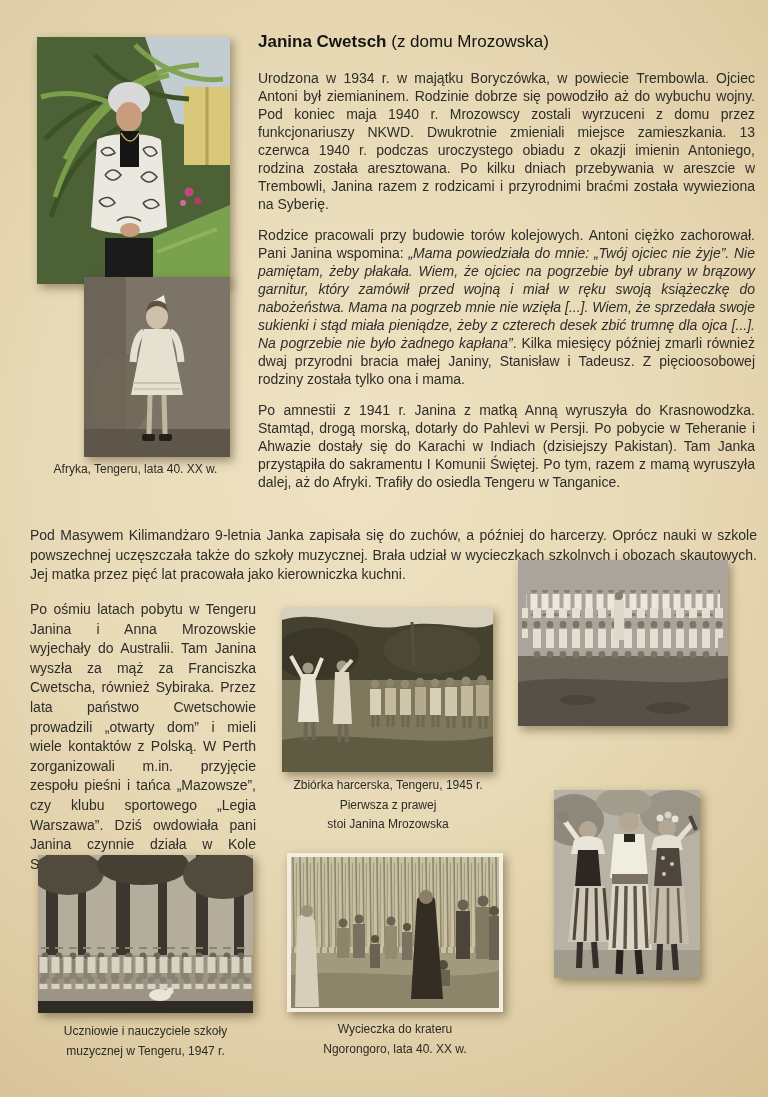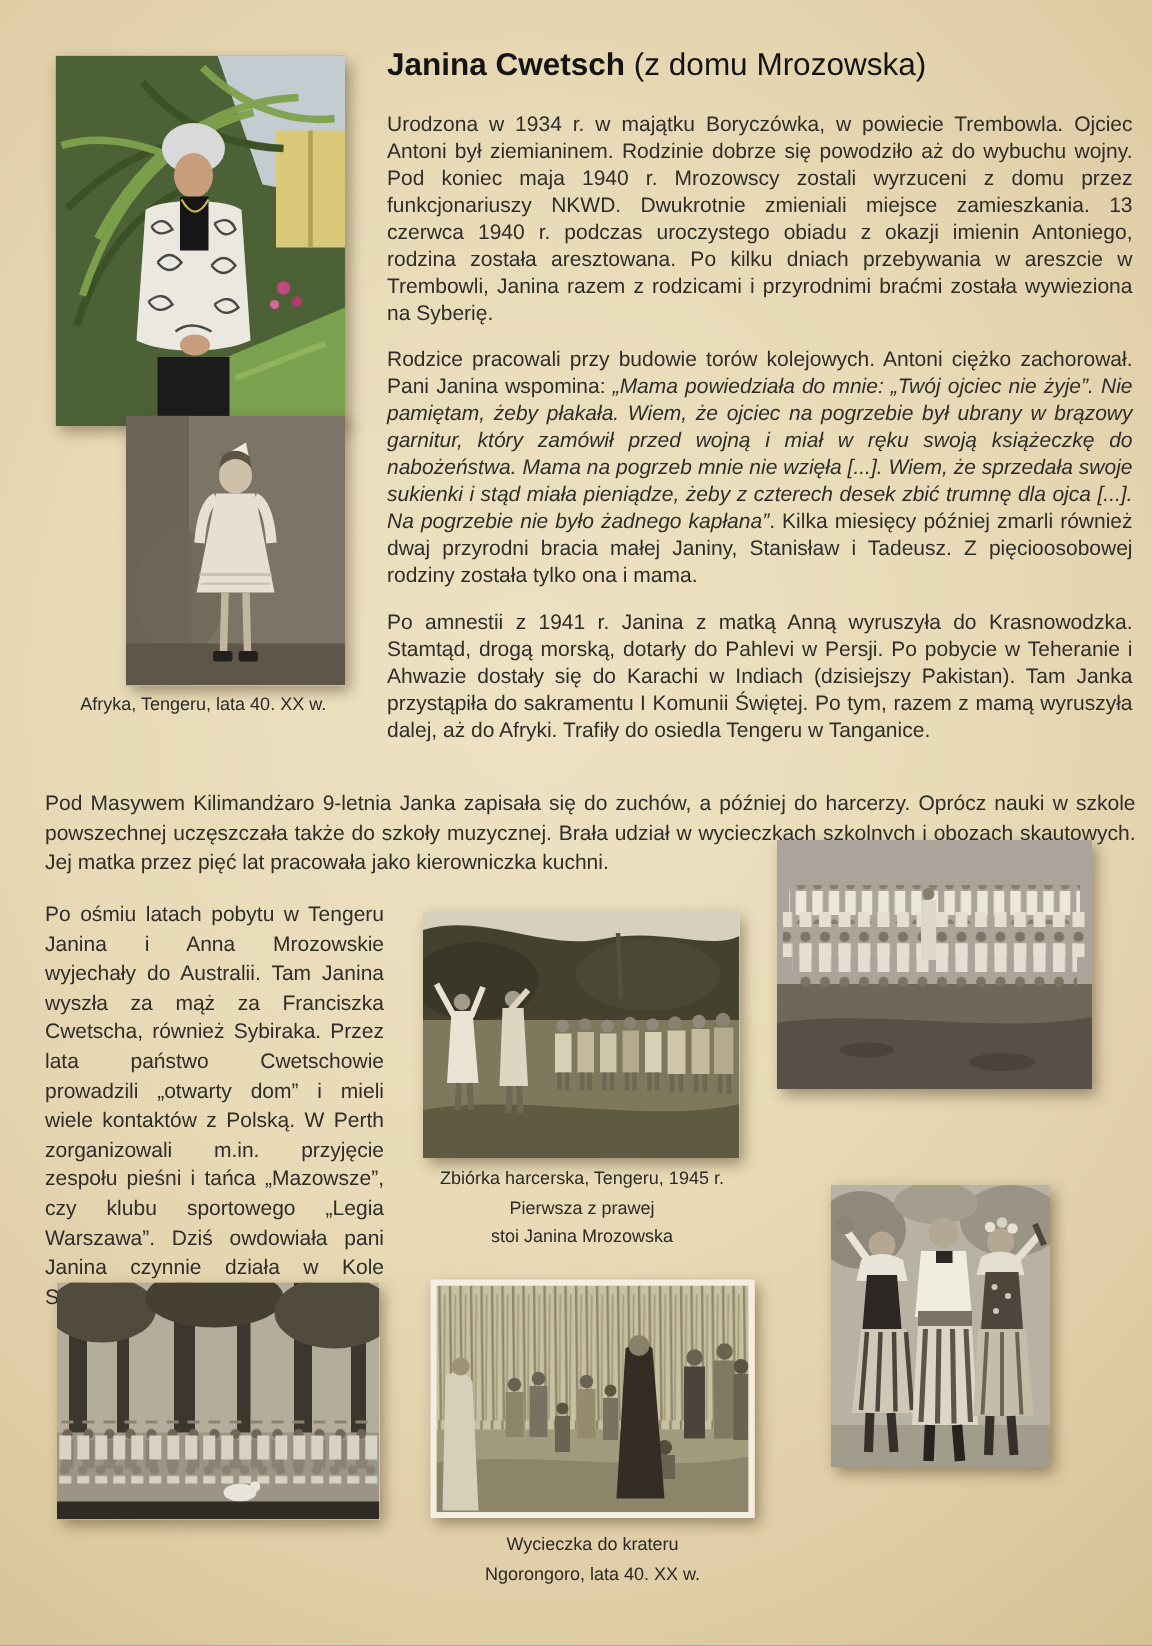--- a/index.html
+++ b/index.html
@@ -16,21 +16,21 @@
   }
   .photo svg { display:block; width:100%; height:100%; }
   .photo.framed { border:4px solid #f3eee1; }
   .caption {
     position:absolute;
     font-size:12px; line-height:19.5px;
     text-align:center; white-space:pre-line;
     color:#2c2a26;
   }
   .right-col { position:absolute; left:258px; top:32px; width:497px; }
-  .page-title { font-size:21px; margin:0 0 17px 0; font-weight:normal; color:#141414; }
+  .page-title { font-size:17px; margin:0 0 17px 0; font-weight:normal; color:#141414; }
   .page-title b { font-weight:bold; }
   .body-par { font-size:14px; line-height:18px; text-align:justify; margin:0 0 13px 0; }
   .body-par .quote-italic { font-style:italic; }
   .band-par {
     position:absolute; left:30px; top:512px; width:727px;
     font-size:14px; line-height:19.5px; text-align:justify;
   }
   .left-col-par {
     position:absolute; left:30px; top:586px; width:226px;
     font-size:14px; line-height:19.6px; text-align:justify;
@@ -288,20 +288,22 @@
       <ellipse cx="30" cy="18" rx="36" ry="22" fill="#514b3e"></ellipse>
       <ellipse cx="105" cy="10" rx="46" ry="20" fill="#454033"></ellipse>
       <ellipse cx="185" cy="20" rx="40" ry="24" fill="#514b3e"></ellipse>
       <rect x="2" y="92" width="211" height="32" fill="url(#crowd2)"></rect>
       <rect x="0" y="102" width="215" height="32" fill="url(#crowd1)"></rect>
       <ellipse cx="122" cy="140" rx="11" ry="6" fill="#e8e4da"></ellipse>
       <circle cx="132" cy="136" r="3.5" fill="#e8e4da"></circle>
       <rect y="146" width="215" height="12" fill="#2e2a24"></rect>
     </svg>
   </div>
+  <div class="caption" style="left:28px; top:1022px; width:235px;">Uczniowie i nauczyciele szkoły
+muzycznej w Tengeru, 1947 r.</div>
 
   <div class="photo framed" style="left:287px; top:853px; width:208px; height:151px;">
     <svg viewBox="0 0 208 151" preserveAspectRatio="none">
       <defs>
         <pattern id="reeds" width="7" height="90" patternUnits="userSpaceOnUse">
           <line x1="2" y1="0" x2="3" y2="90" stroke="#8f8668" stroke-width="1.6"></line>
           <line x1="5.5" y1="6" x2="5" y2="90" stroke="#a59c7c" stroke-width="1.2"></line>
         </pattern>
       </defs>
       <rect width="208" height="151" fill="#c8c0a3"></rect>

